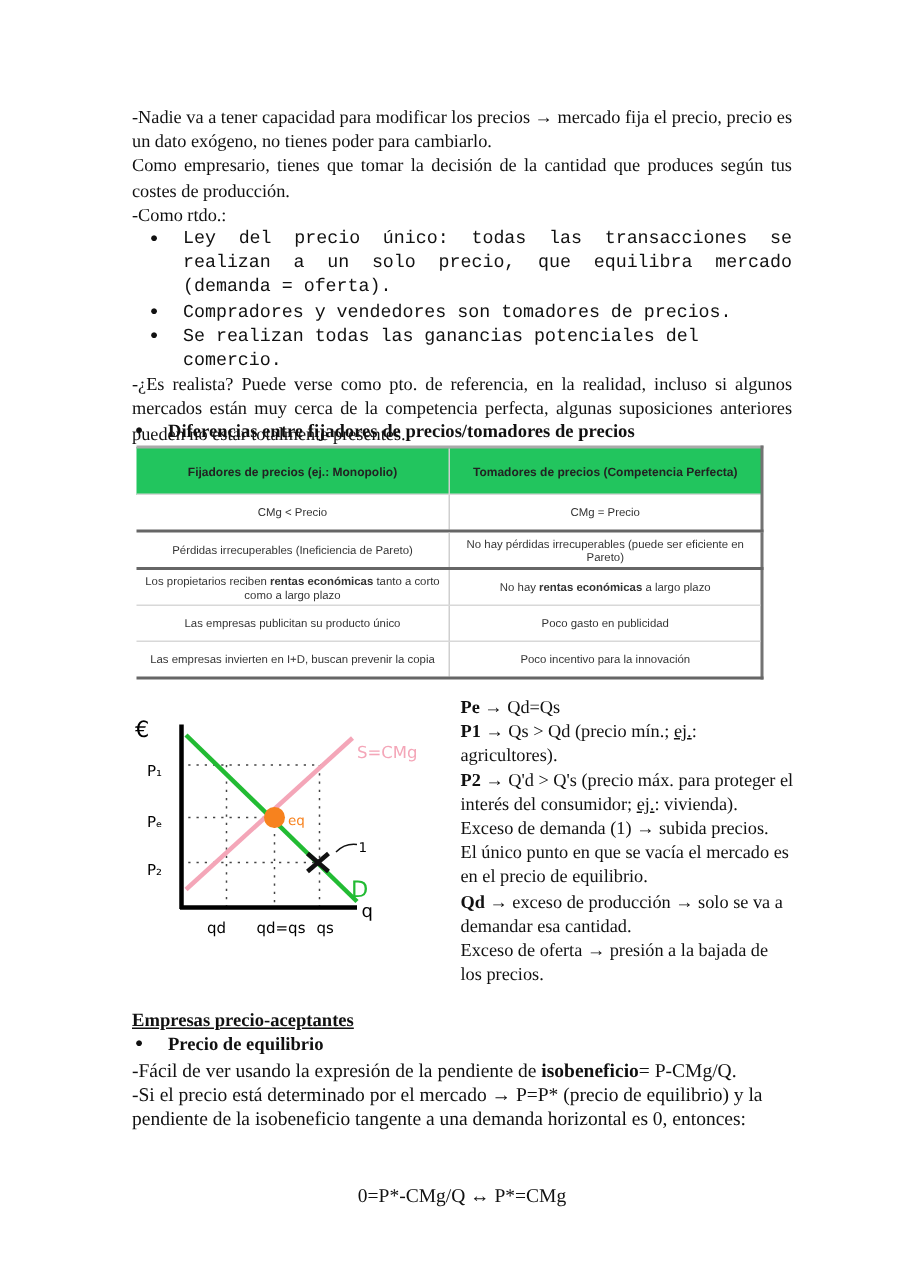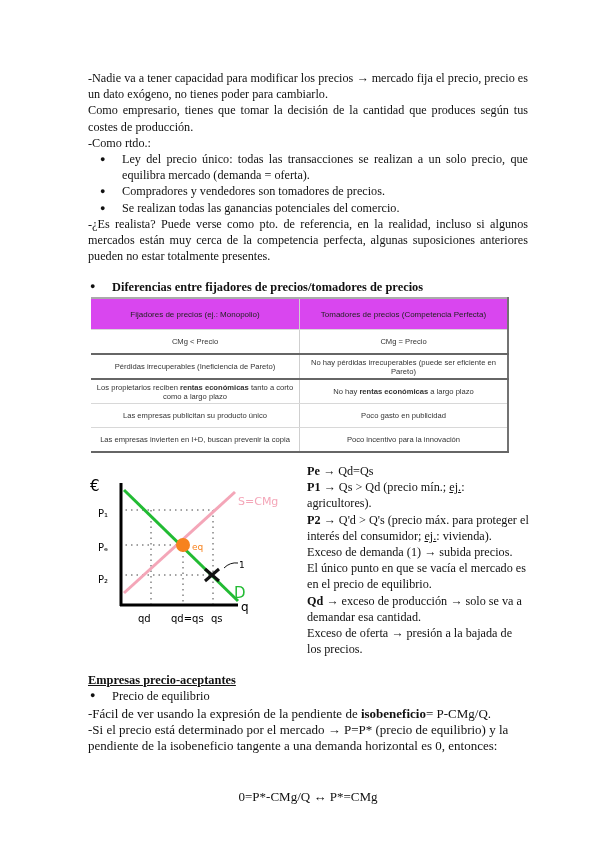--- a/index.html
+++ b/index.html
@@ -2,38 +2,38 @@
 <html><head>
 <meta charset="utf-8">
 <style>
   html, body { margin:0; padding:0; background:#ffffff; }
   body { width:600px; height:848px; position:relative; overflow:hidden;
          font-family:"Liberation Serif", "DejaVu Serif", serif; color:#111; }
   .page { position:absolute; left:88px; top:70px; width:440px; font-size:12.2px; line-height:16.2px; }
   p { margin:0; }
   .just { text-align:justify; }
   ul.bul { margin:0; padding:0 0 0 34px; list-style:none; }
-  ul.bul li { position:relative; }
+  ul.bul li { position:relative;font-family:Liberation Mono, monospace; }
   ul.bul li::before { content:"\25CF"; position:absolute; left:-22px; top:0; font-size:9px; }
   .h-bullet { position:absolute; left:112px; top:280px; font-weight:bold; font-size:12.4px;font-family:Liberation Serif, serif; }
   .h-bullet::before { content:"\25CF"; position:absolute; left:-22px; top:1px; font-size:9px; font-weight:normal; }
   table.cmp { position:absolute; left:91px; top:297px; width:418px; border-collapse:collapse;
               font-family:"Liberation Sans", "DejaVu Sans", sans-serif; font-size:7.6px; color:#333; }
   table.cmp th, table.cmp td { text-align:center; padding:2px 4px; border-bottom:1px solid #d8d8d8; vertical-align:middle; }
-  table.cmp th { background:#d946ef; font-weight:normal; height:26px; font-size:8px; color:#222; }
+  table.cmp th { background:#22c55e; font-weight:bold; height:26px; font-size:8px; color:#222; }
   table.cmp td { height:19px; }
   table.cmp td.c1, table.cmp th.c1 { border-right:1px solid #cfcfcf; width:50%; }
   table.cmp tr td:last-child, table.cmp tr th:last-child { border-right:2px solid #737373; }
   table.cmp tr.thick td { border-bottom:2px solid #666; }
   table.cmp tr.last td { border-bottom:2px solid #666; }
   table.cmp th { border-top:2px solid #aaa; }
   .graph { position:absolute; left:88px; top:465px; width:205px; height:180px; }
   .gtext { position:absolute; left:307px; top:463px; width:222px; font-size:12.2px; line-height:16.2px; }
   .sec-title { position:absolute; left:88px; top:673px; font-weight:bold; text-decoration:underline; font-size:12.4px; }
-  .sub-bullet { position:absolute; left:112px; top:689px; font-weight:normal; font-size:12.4px; }
+  .sub-bullet { position:absolute; left:112px; top:689px; font-weight:bold; font-size:12.4px; }
   .sub-bullet::before { content:"\25CF"; position:absolute; left:-22px; top:1px; font-size:9px; font-weight:normal; }
   .bottom { position:absolute; left:88px; top:706px; width:440px; font-size:13px; line-height:16.2px; }
   .center { text-align:center;margin-top:34px; }
 </style>
 </head>
 <body>
 
 <div class="page">
   <p class="just">-Nadie va a tener capacidad para modificar los precios → mercado fija el precio, precio es un dato exógeno, no tienes poder para cambiarlo.</p>
   <p class="just">Como empresario, tienes que tomar la decisión de la cantidad que produces según tus costes de producción.</p>

